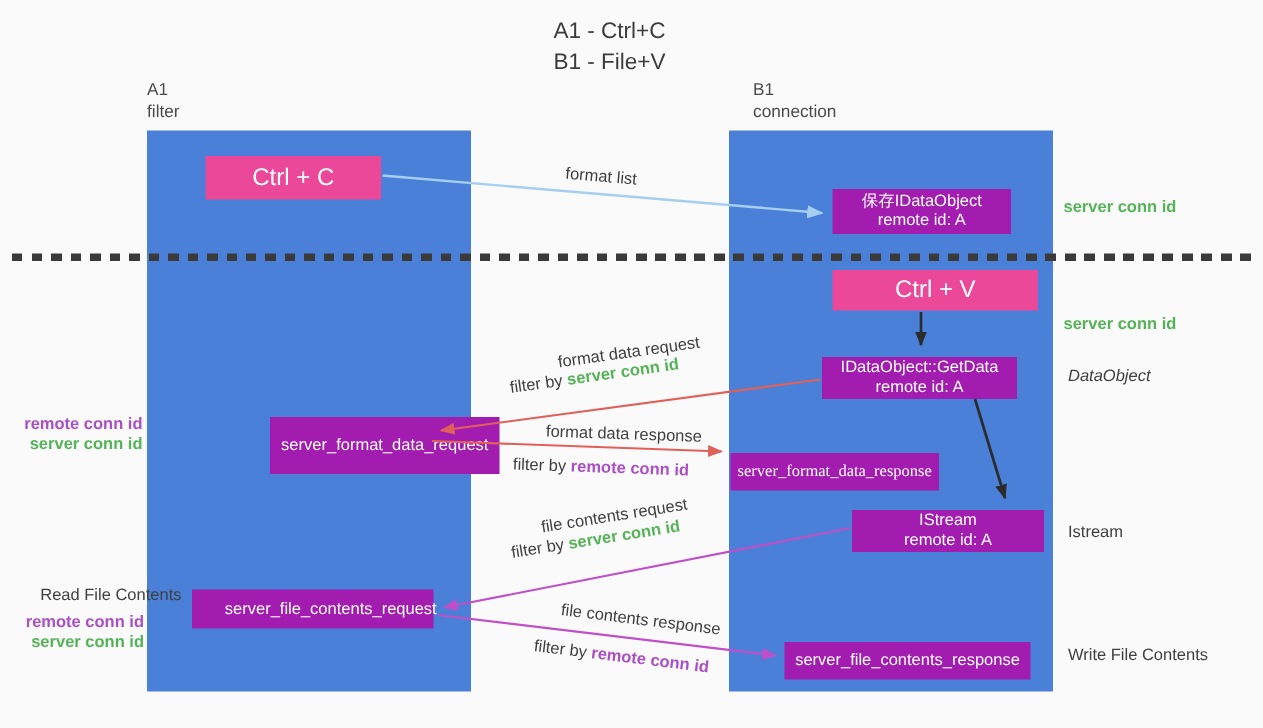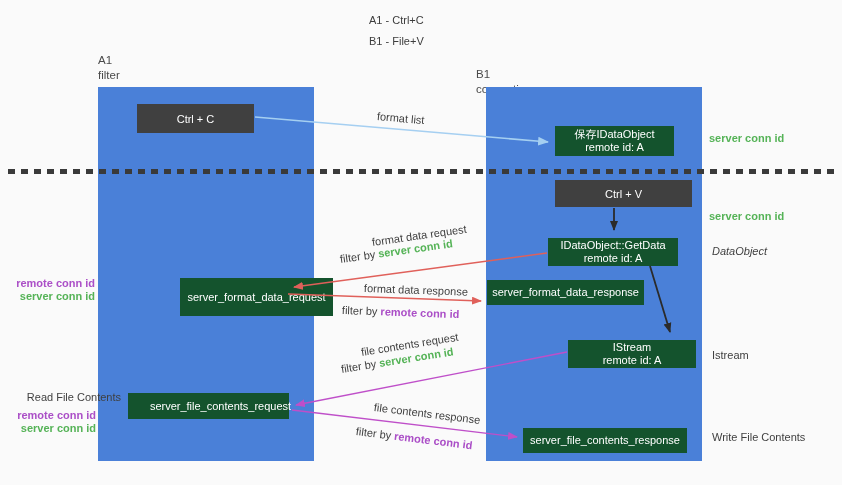--- a/index.html
+++ b/index.html
@@ -9,21 +9,21 @@
     width: 842px;
     height: 485px;
     background: #fafafa;
     font-family: "Liberation Sans", sans-serif;
     color: #3f3f3f;
     overflow: hidden;
   }
   .title {
     position: absolute;
     left: 369px; top: 10px;
-    font-size: 11px;
+    font-size: 15px;
     line-height: 21px;
     color: #3c3c3c;
   }
   .col-header {
     position: absolute;
     width: 216px;
     top: 53px;
     text-align: left;
     font-size: 11.5px;
     line-height: 15px;
@@ -48,22 +48,22 @@
   .node {
     position: absolute;
     display: flex;
     flex-direction: column;
     align-items: center;
     justify-content: center;
     color: #ffffff;
     text-align: center;
     z-index: 3;
   }
-  .node.green { background: #404040; font-size: 11px; }
-  .node.orange { background: #14532d; font-size: 11px; line-height: 13px; }
+  .node.green { background: #ec4899; font-size: 16px; }
+  .node.orange { background: #a21caf; font-size: 11px; line-height: 13px; }
   .edge-label {
     position: absolute;
     font-size: 11px;
     color: #3f3f3f;
     white-space: nowrap;
     transform-origin: left center;
     z-index: 5;
   }
   .side-label {
     position: absolute;
@@ -90,21 +90,21 @@
 
   <div class="title">
     <div>A1 - Ctrl+C</div>
     <div>B1 - File+V</div>
   </div>
 
   <div class="col-header" style="left:98px;">
     <div>A1</div>
     <div>filter</div>
   </div>
-  <div class="col-header" style="left:476px;margin-top:14px;">
+  <div class="col-header" style="left:502px;">
     <div>B1</div>
     <div>connection</div>
   </div>
 
   <div class="lifeline" style="left:98px;"></div>
   <div class="lifeline" style="left:486px;"></div>
 
   <div class="divider"></div>
 
   <svg class="arrows">
@@ -146,21 +146,21 @@
 
   <div class="node orange" style="left:548px; top:238px; width:130px; height:28px;">
     <div>IDataObject::GetData</div>
     <div>remote id: A</div>
   </div>
 
   <div class="node orange" style="left:132px; top:278px; width:153px; height:38px;margin-left:48px;">
     <div>server_format_data_request</div>
   </div>
 
-  <div class="node orange" style="left:487px; top:280px; width:157px; height:25px;">
+  <div class="node orange" style="left:487px; top:302px; width:139px; height:25px;font-family:Liberation Serif, serif;">
     <div>server_format_data_response</div>
   </div>
 
   <div class="node orange" style="left:568px; top:340px; width:128px; height:28px;">
     <div>IStream</div>
     <div>remote id: A</div>
   </div>
 
   <div class="node orange" style="left:128px; top:393px; width:161px; height:26px;padding-left:24px;">
     <div>server_file_contents_request</div>

